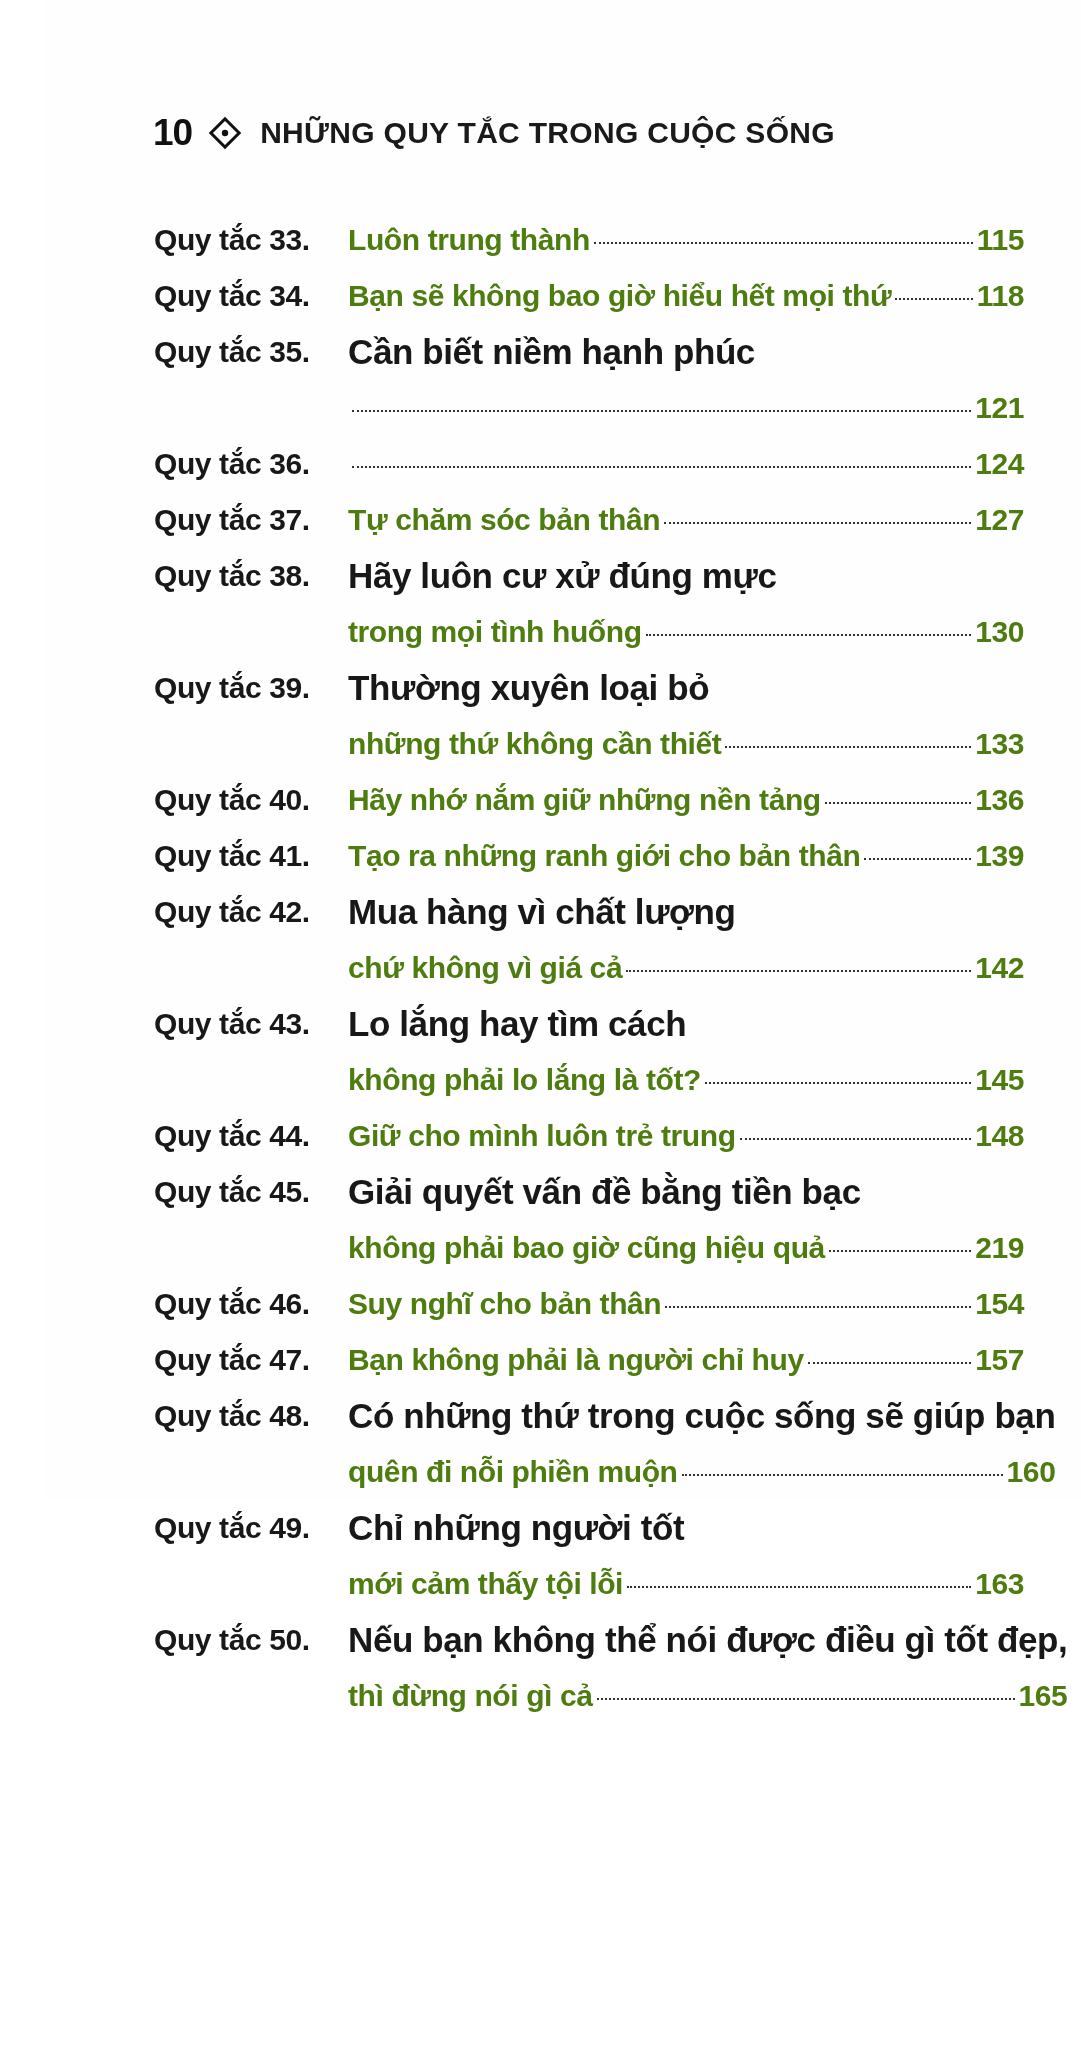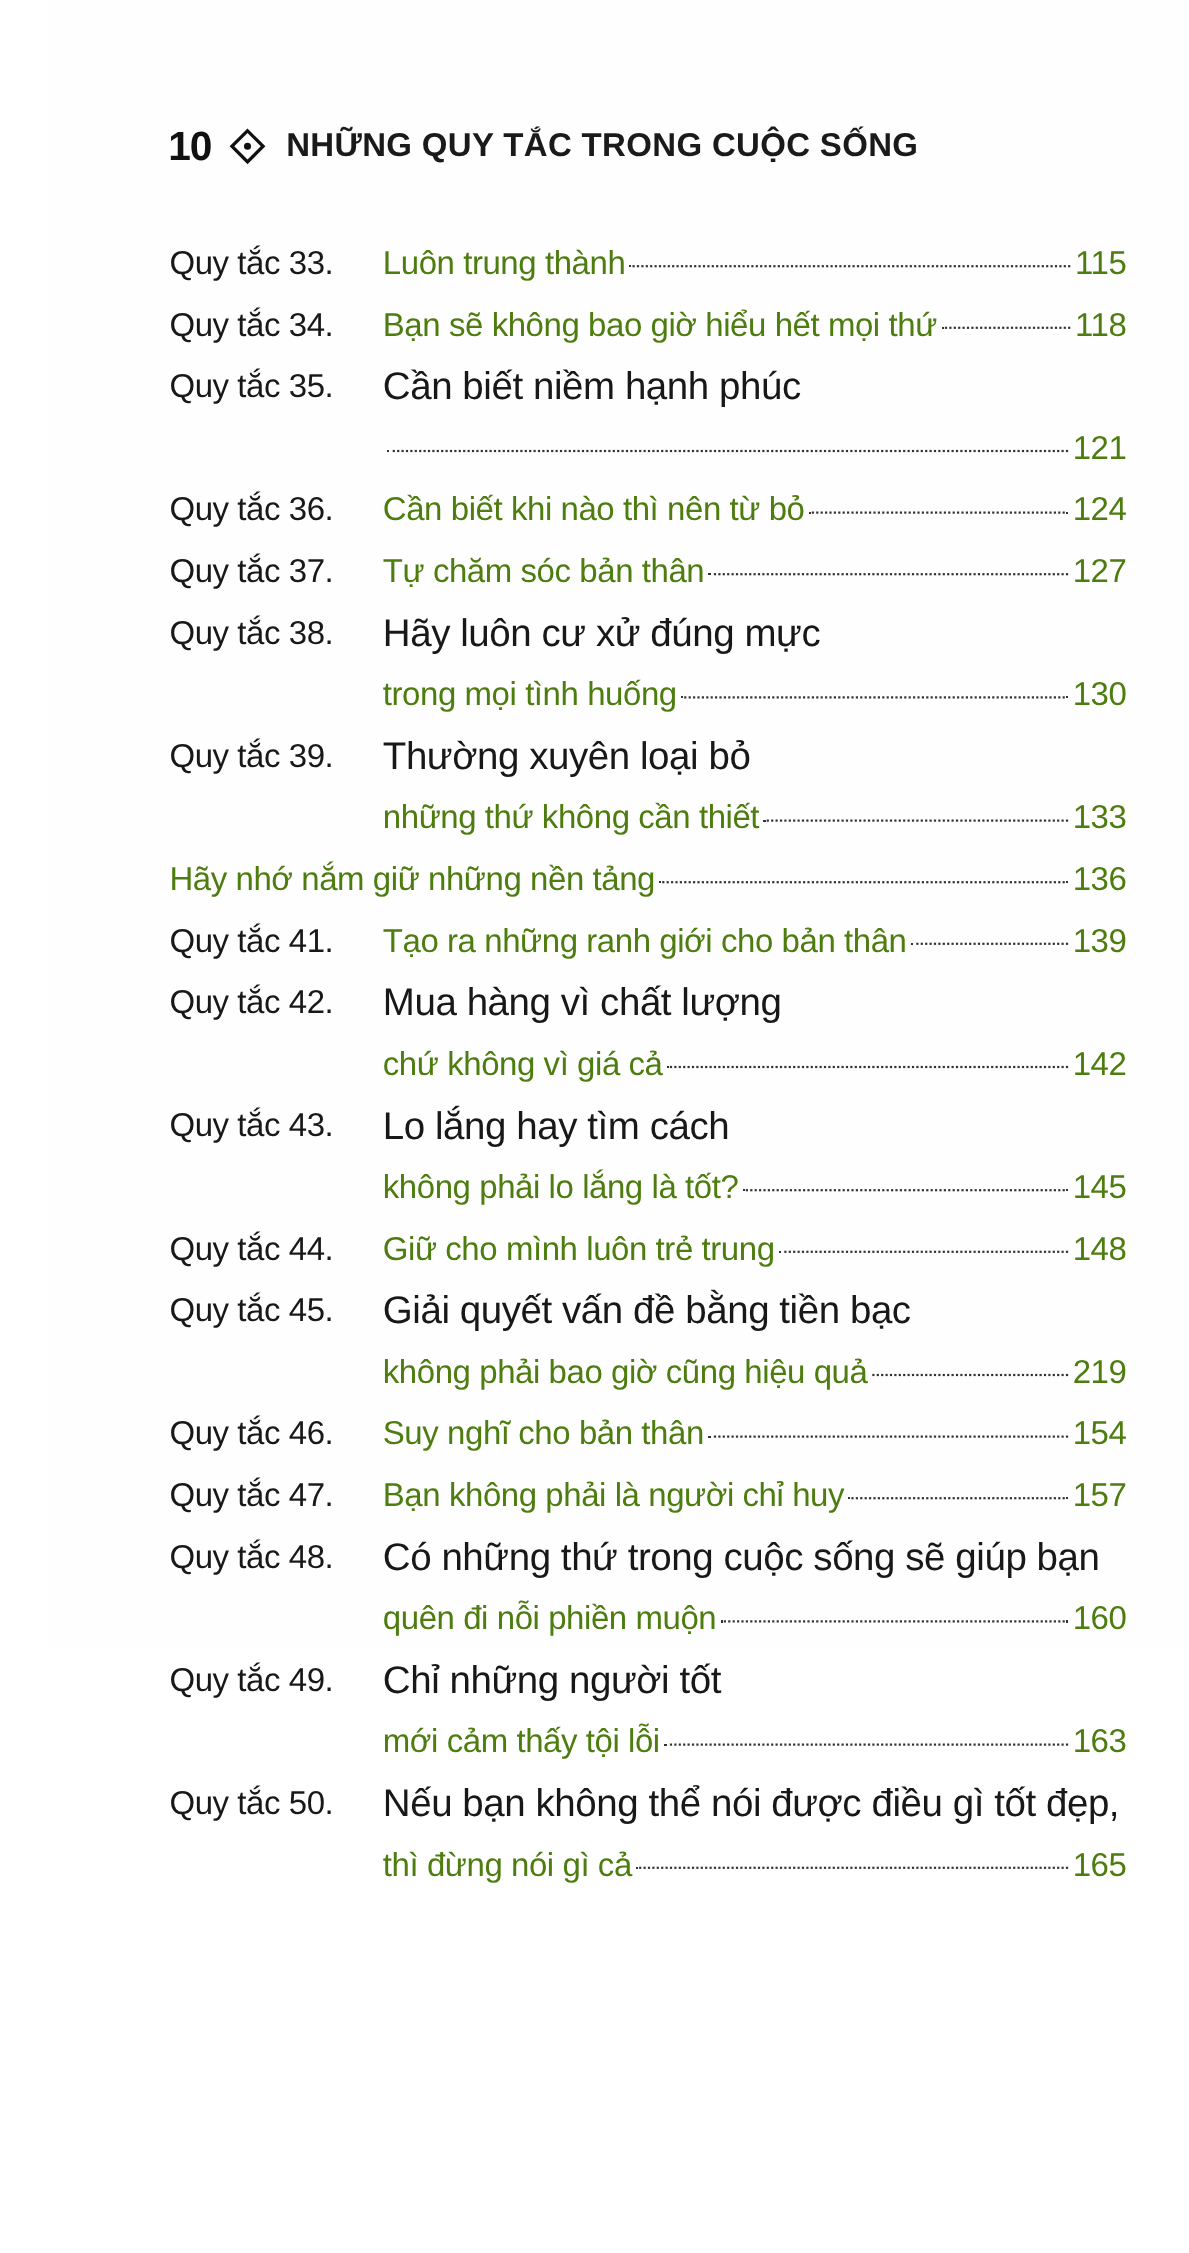--- a/index.html
+++ b/index.html
@@ -52,20 +52,21 @@
     .toc {
       position: absolute;
       left: 110px;
       top: 212px;
       width: 870px;
     }
     .toc-entry {
       display: flex;
       align-items: flex-start;
       margin-bottom: 0;
+      font-weight: bold;
     }
     .rule-label {
       width: 194px;
       flex: 0 0 194px;
       font-size: 30px;
       line-height: 56px;
       color: #181818;
       white-space: nowrap;
       letter-spacing: -0.4px;
     }
@@ -159,21 +160,20 @@
           <div class="entry-last">
             <span class="leader"></span>
             <span class="page-ref">121</span>
           </div>
         </div>
       </div>
       <div class="toc-entry">
         <div class="rule-label">Quy tắc 36.</div>
         <div class="entry-body">
           <div class="entry-last">
-            <span class="text">Cần biết khi nào thì nên từ bỏ</span>
             <span class="leader"></span>
             <span class="page-ref">124</span>
           </div>
         </div>
       </div>
       <div class="toc-entry">
         <div class="rule-label">Quy tắc 37.</div>
         <div class="entry-body">
           <div class="entry-last">
             <span class="text">Tự chăm sóc bản thân</span>
@@ -198,20 +198,21 @@
         <div class="entry-body">
           <div class="entry-line">Thường xuyên loại bỏ</div>
           <div class="entry-last">
             <span class="text">những thứ không cần thiết</span>
             <span class="leader"></span>
             <span class="page-ref">133</span>
           </div>
         </div>
       </div>
       <div class="toc-entry">
+        <div class="rule-label">Quy tắc 40.</div>
         <div class="entry-body">
           <div class="entry-last">
             <span class="text">Hãy nhớ nắm giữ những nền tảng</span>
             <span class="leader"></span>
             <span class="page-ref">136</span>
           </div>
         </div>
       </div>
       <div class="toc-entry">
         <div class="rule-label">Quy tắc 41.</div>

